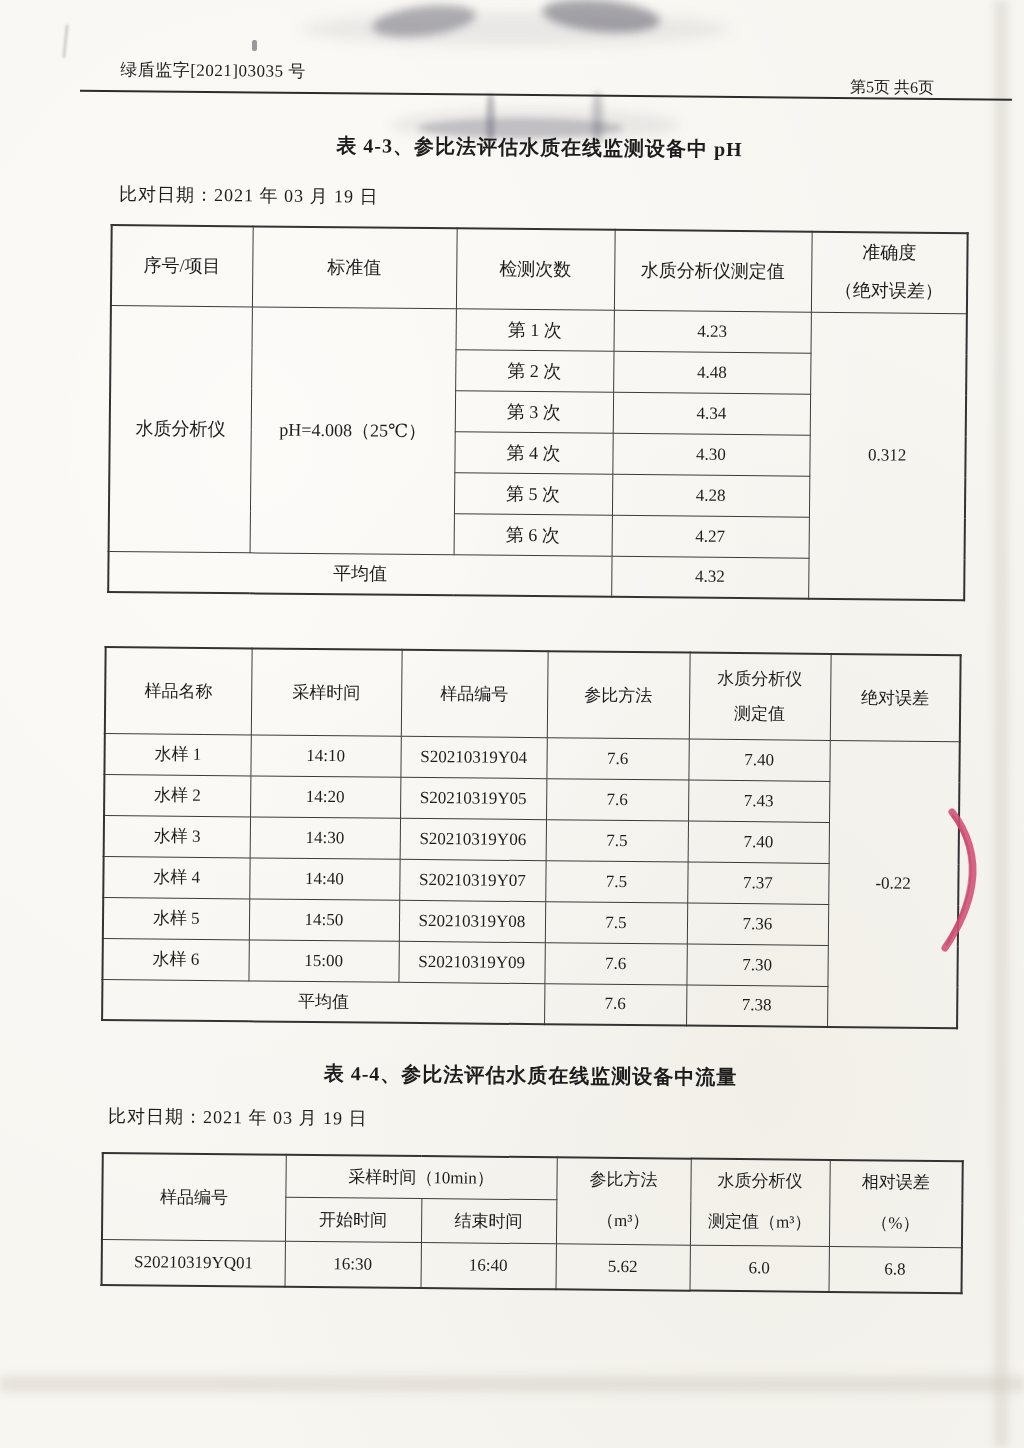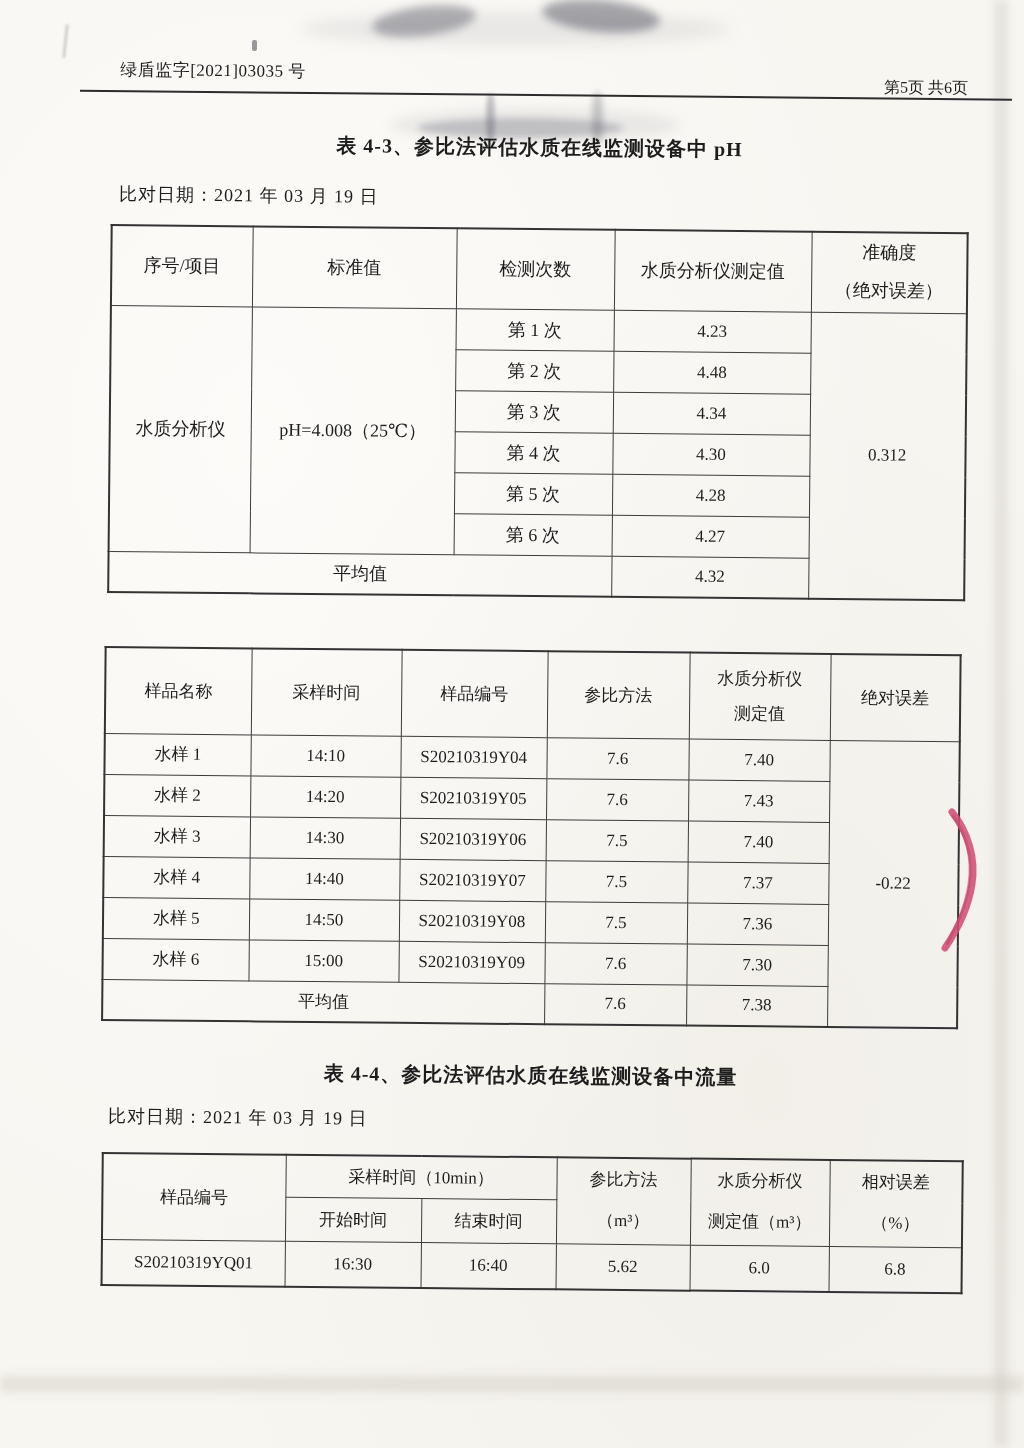--- a/index.html
+++ b/index.html
@@ -16,21 +16,21 @@
       #f8f6f1;
     color:#1d1d1d;
   }
   .sheet{
     position:absolute;left:0;top:0;width:1024px;height:1448px;
     transform:rotate(0.55deg);
     transform-origin:110px 90px;
   }
   .abs{position:absolute;}
   .doc-number{left:120px;top:58px;font-size:17px;letter-spacing:.5px;}
-  .page-indicator{left:884px;top:70px;font-size:16px;}
+  .page-indicator{left:850px;top:70px;font-size:16px;}
   .head-rule{left:80px;top:90px;width:932px;height:0;border-bottom:2px solid #2c2c2c;}
   .tbl-title{left:112px;top:130px;width:856px;text-align:center;font-size:20px;font-weight:700;letter-spacing:1px;}
   .tbl-title2{left:112px;top:1058px;width:856px;text-align:center;font-size:20px;font-weight:700;letter-spacing:1px;}
   .cmp-date{left:120px;top:182px;font-size:18px;letter-spacing:1px;}
   .cmp-date2{left:118px;top:1104px;font-size:18px;letter-spacing:1px;}
 
   table{border-collapse:collapse;table-layout:fixed;background:transparent;}
   td{
     border:1.6px solid #3c3c3c;
     text-align:center;vertical-align:middle;

